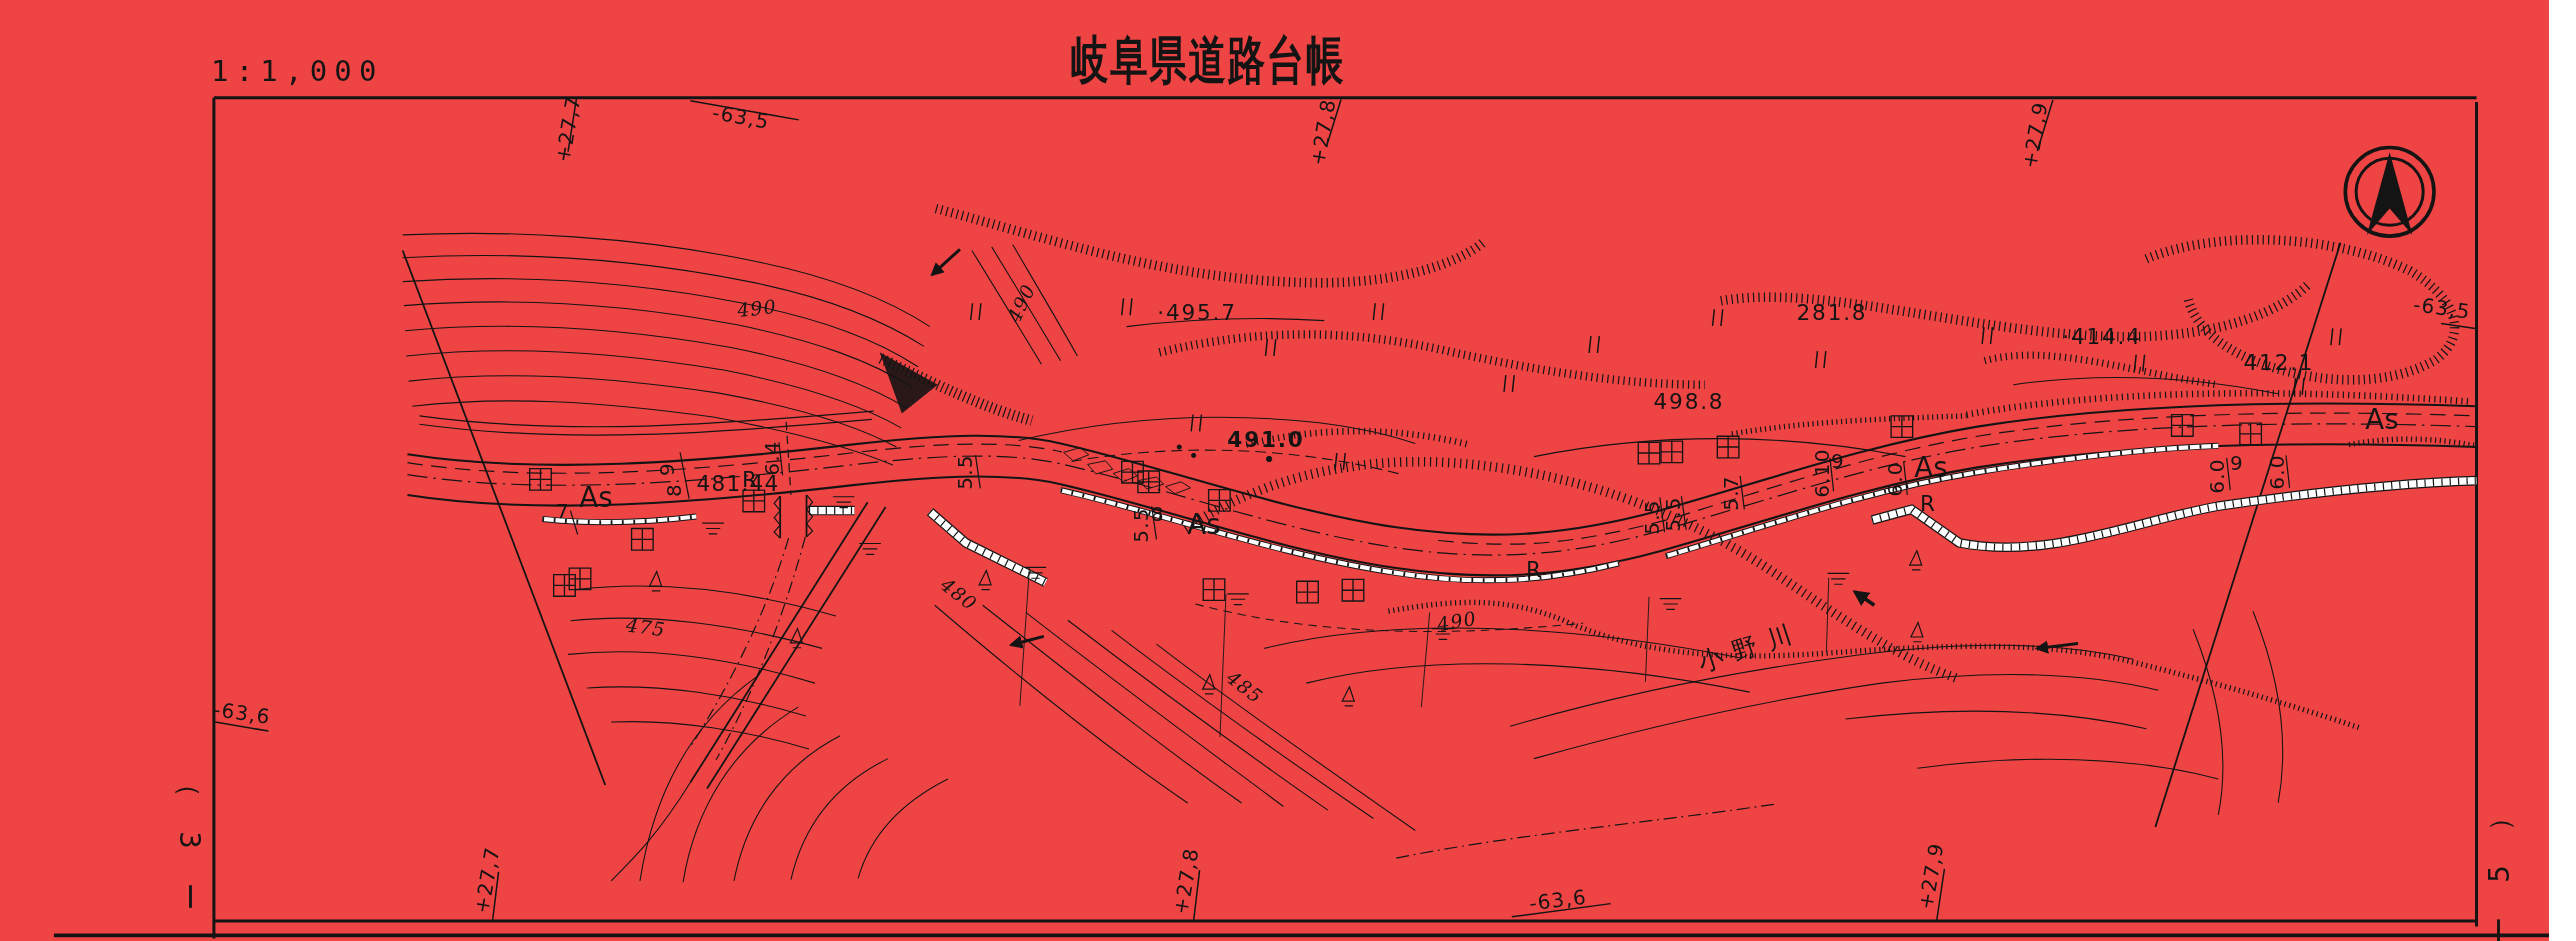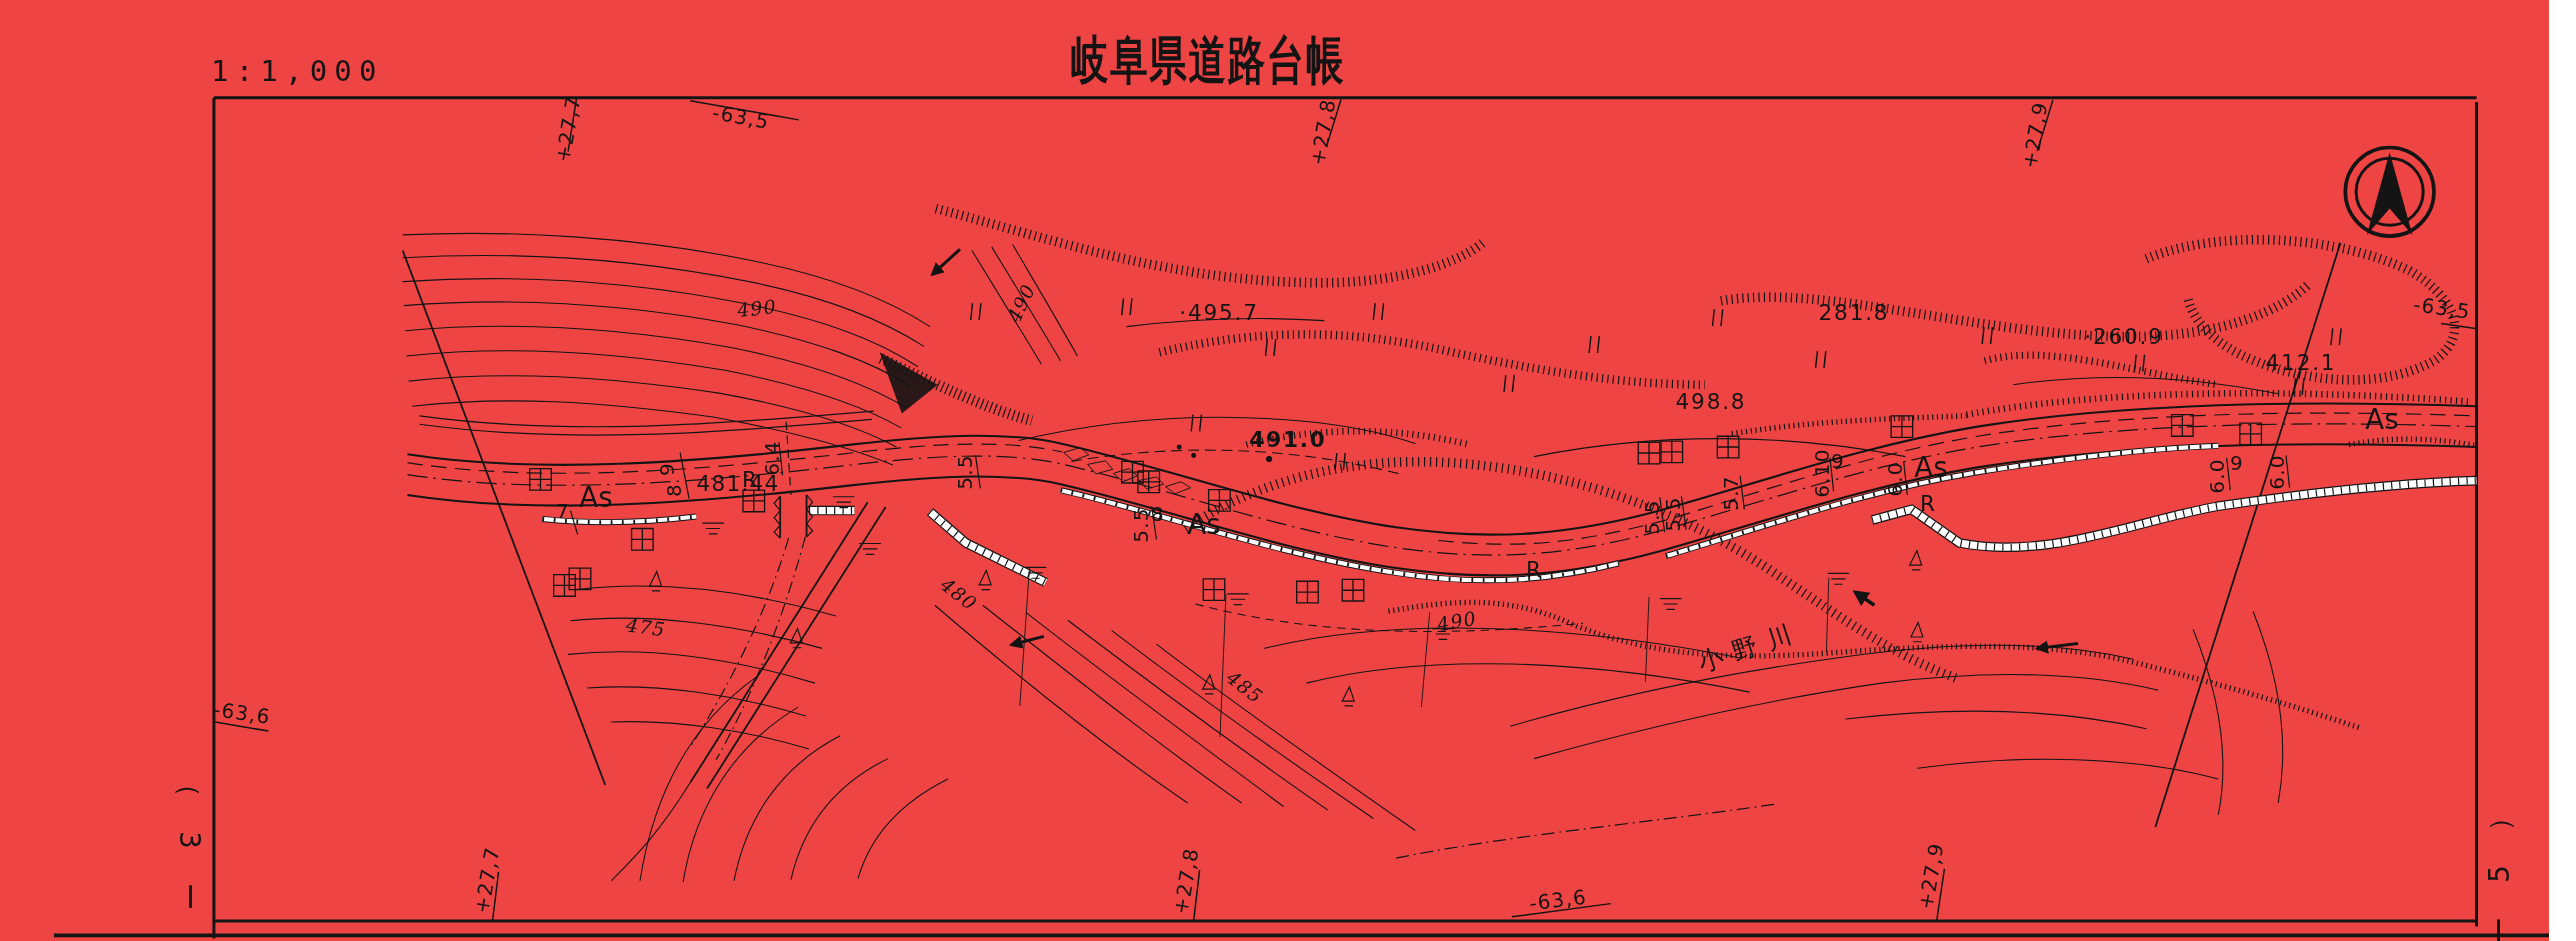--- a/index.html
+++ b/index.html
@@ -11,21 +11,21 @@
   .title{position:absolute;left:1071px;top:26px;font:700 52px "Liberation Sans",sans-serif;
          letter-spacing:2.4px;transform:scaleX(.72);transform-origin:left top;white-space:nowrap;}
   .route{position:absolute;left:1995px;top:59px;font:400 27px "DejaVu Sans",sans-serif;white-space:nowrap;}
   .route .rl{letter-spacing:9.6px;margin-right:6px;}
   .route .rv{letter-spacing:3.6px;}
   .sheetref{position:absolute;font:400 27.6px "DejaVu Sans",sans-serif;letter-spacing:34px;white-space:nowrap;}
   #sheetL{left:189px;top:857px;transform:translate(-50%,-50%) rotate(90deg);}
   #sheetR{left:2499px;top:857px;transform:translate(-50%,-50%) rotate(-90deg);}
   .lab{position:absolute;white-space:nowrap;transform:translate(-50%,-50%) rotate(var(--r,0deg));}
   .hand{font:400 20px "DejaVu Sans",sans-serif;letter-spacing:1.2px;}
-  .elev{font:400 21.6px "DejaVu Sans",sans-serif;letter-spacing:1.8px;margin-left:22px;}
+  .elev{font:400 21.6px "DejaVu Sans",sans-serif;letter-spacing:1.8px;}
   .cont{font:italic 400 19px "DejaVu Serif",serif;letter-spacing:1.2px;}
   .road{font:400 27.6px "DejaVu Sans",sans-serif;text-align:right;}
   .meas{font:400 21.6px "DejaVu Sans",sans-serif;letter-spacing:1.2px;}
   .river{font:400 25px "DejaVu Sans",sans-serif;letter-spacing:10.8px;}
 </style>
 </head>
 <body>
 
 <div class="page">
 
@@ -293,21 +293,21 @@
       <span class="lab hand" style="left: 1323px; top: 132px; --r: -80deg;">+27,8</span>
       <span class="lab hand" style="left: 2035px; top: 135px; --r: -80deg;">+27,9</span>
       <span class="lab hand" style="left: 2442px; top: 308px; --r: 8deg;">-63,5</span>
       <span class="lab hand" style="left: 242px; top: 713px; --r: 8deg;">-63,6</span>
       <span class="lab hand" style="left: 487px; top: 880px; --r: -80deg;">+27,7</span>
       <span class="lab hand" style="left: 1186px; top: 881px; --r: -80deg;">+27,8</span>
       <span class="lab hand" style="left: 1558px; top: 900px; --r: -7deg;">-63,6</span>
       <span class="lab hand" style="left: 1931px; top: 876px; --r: -80deg;">+27,9</span>
       <span class="lab elev" style="left: 1197px; top: 312px; --r: 0deg;">·495.7</span>
       <span class="lab elev" style="left: 1832px; top: 312px; --r: 0deg;">281.8</span>
-      <span class="lab elev" style="left: 2102px; top: 336px; --r: 0deg;">·260.9</span>
+      <span class="lab elev" style="left: 2102px; top: 336px; --r: 0deg;">·414.4</span>
       <span class="lab elev" style="left: 2279px; top: 362px; --r: 0deg;">412.1</span>
       <span class="lab elev" style="left: 1689px; top: 401px; --r: 0deg;">498.8</span>
       <span class="lab elev" style="left: 1266px; top: 439px; font-weight: bold; --r: 0deg;">491.0</span>
       <span class="lab cont" style="left: 757px; top: 308px; --r: -6deg;">490</span>
       <span class="lab cont" style="left: 1021px; top: 303px; --r: -65deg;">490</span>
       <span class="lab cont" style="left: 646px; top: 627px; --r: 8deg;">475</span>
       <span class="lab cont" style="left: 959px; top: 594px; --r: 38deg;">480</span>
       <span class="lab cont" style="left: 1245px; top: 687px; --r: 38deg;">485</span>
       <span class="lab cont" style="left: 1457px; top: 621px; --r: -10deg;">490</span>
       <span class="lab road" style="left: 596px; top: 497px; --r: 0deg;">As</span>

